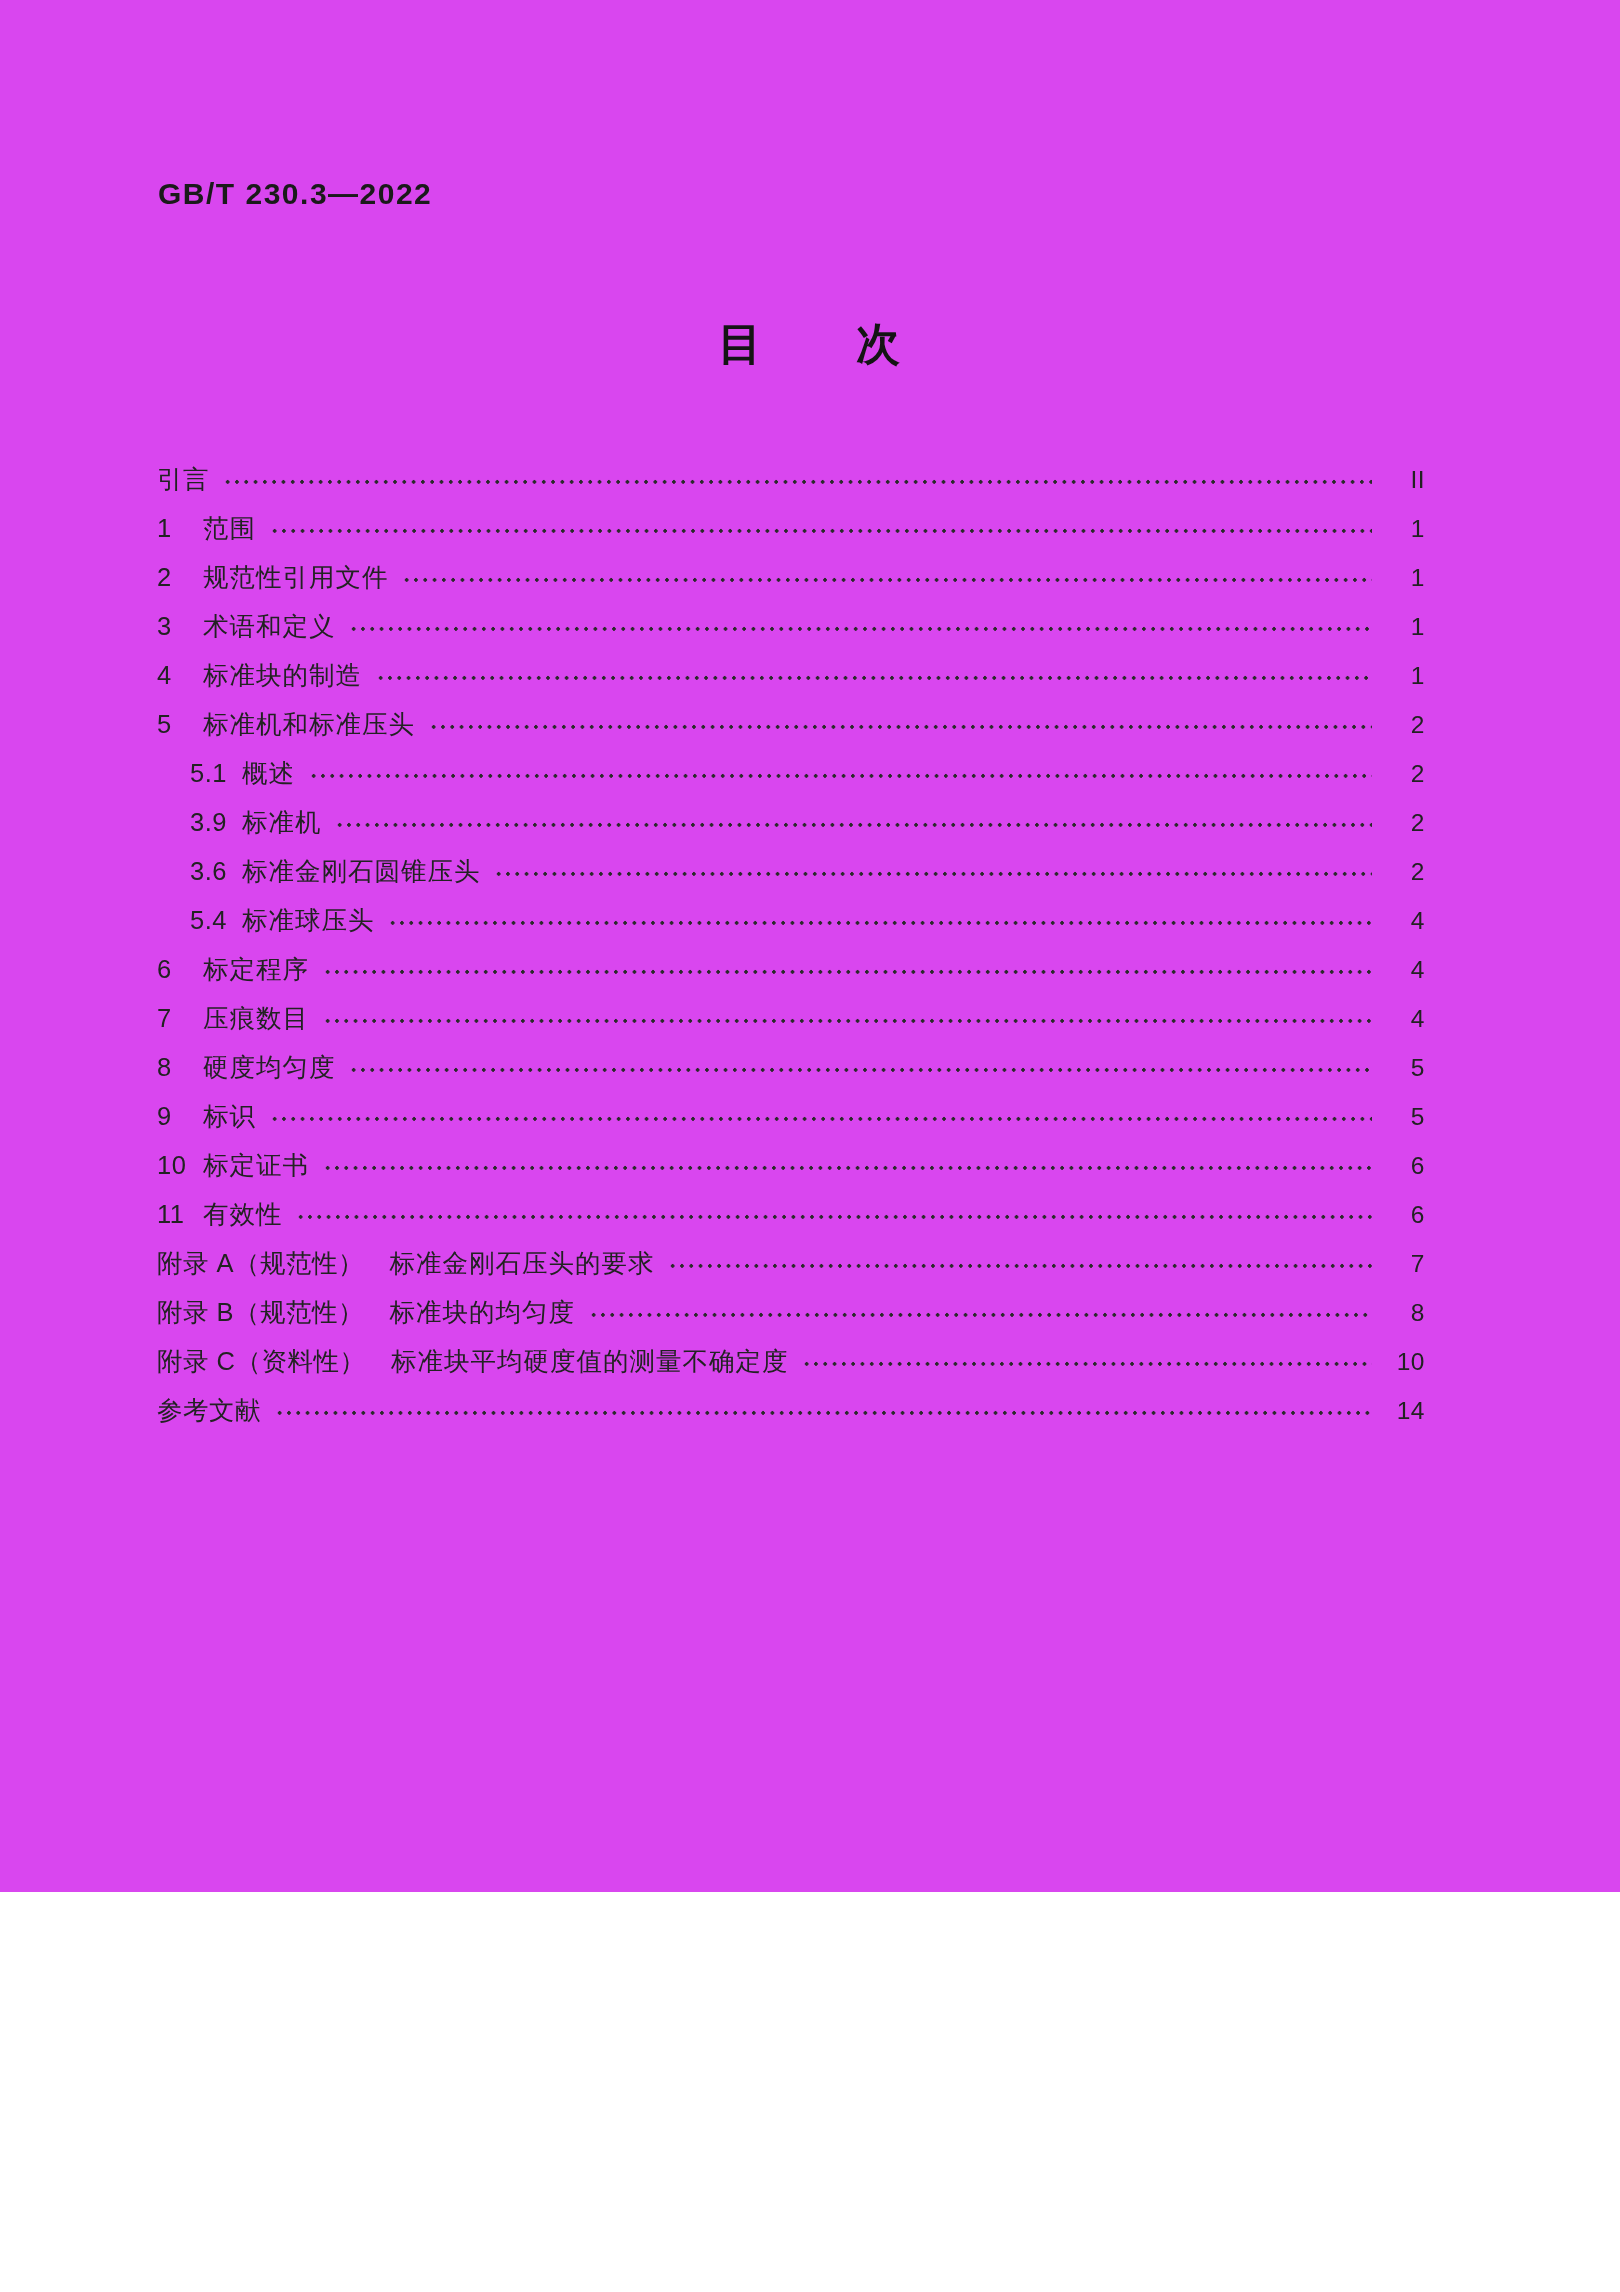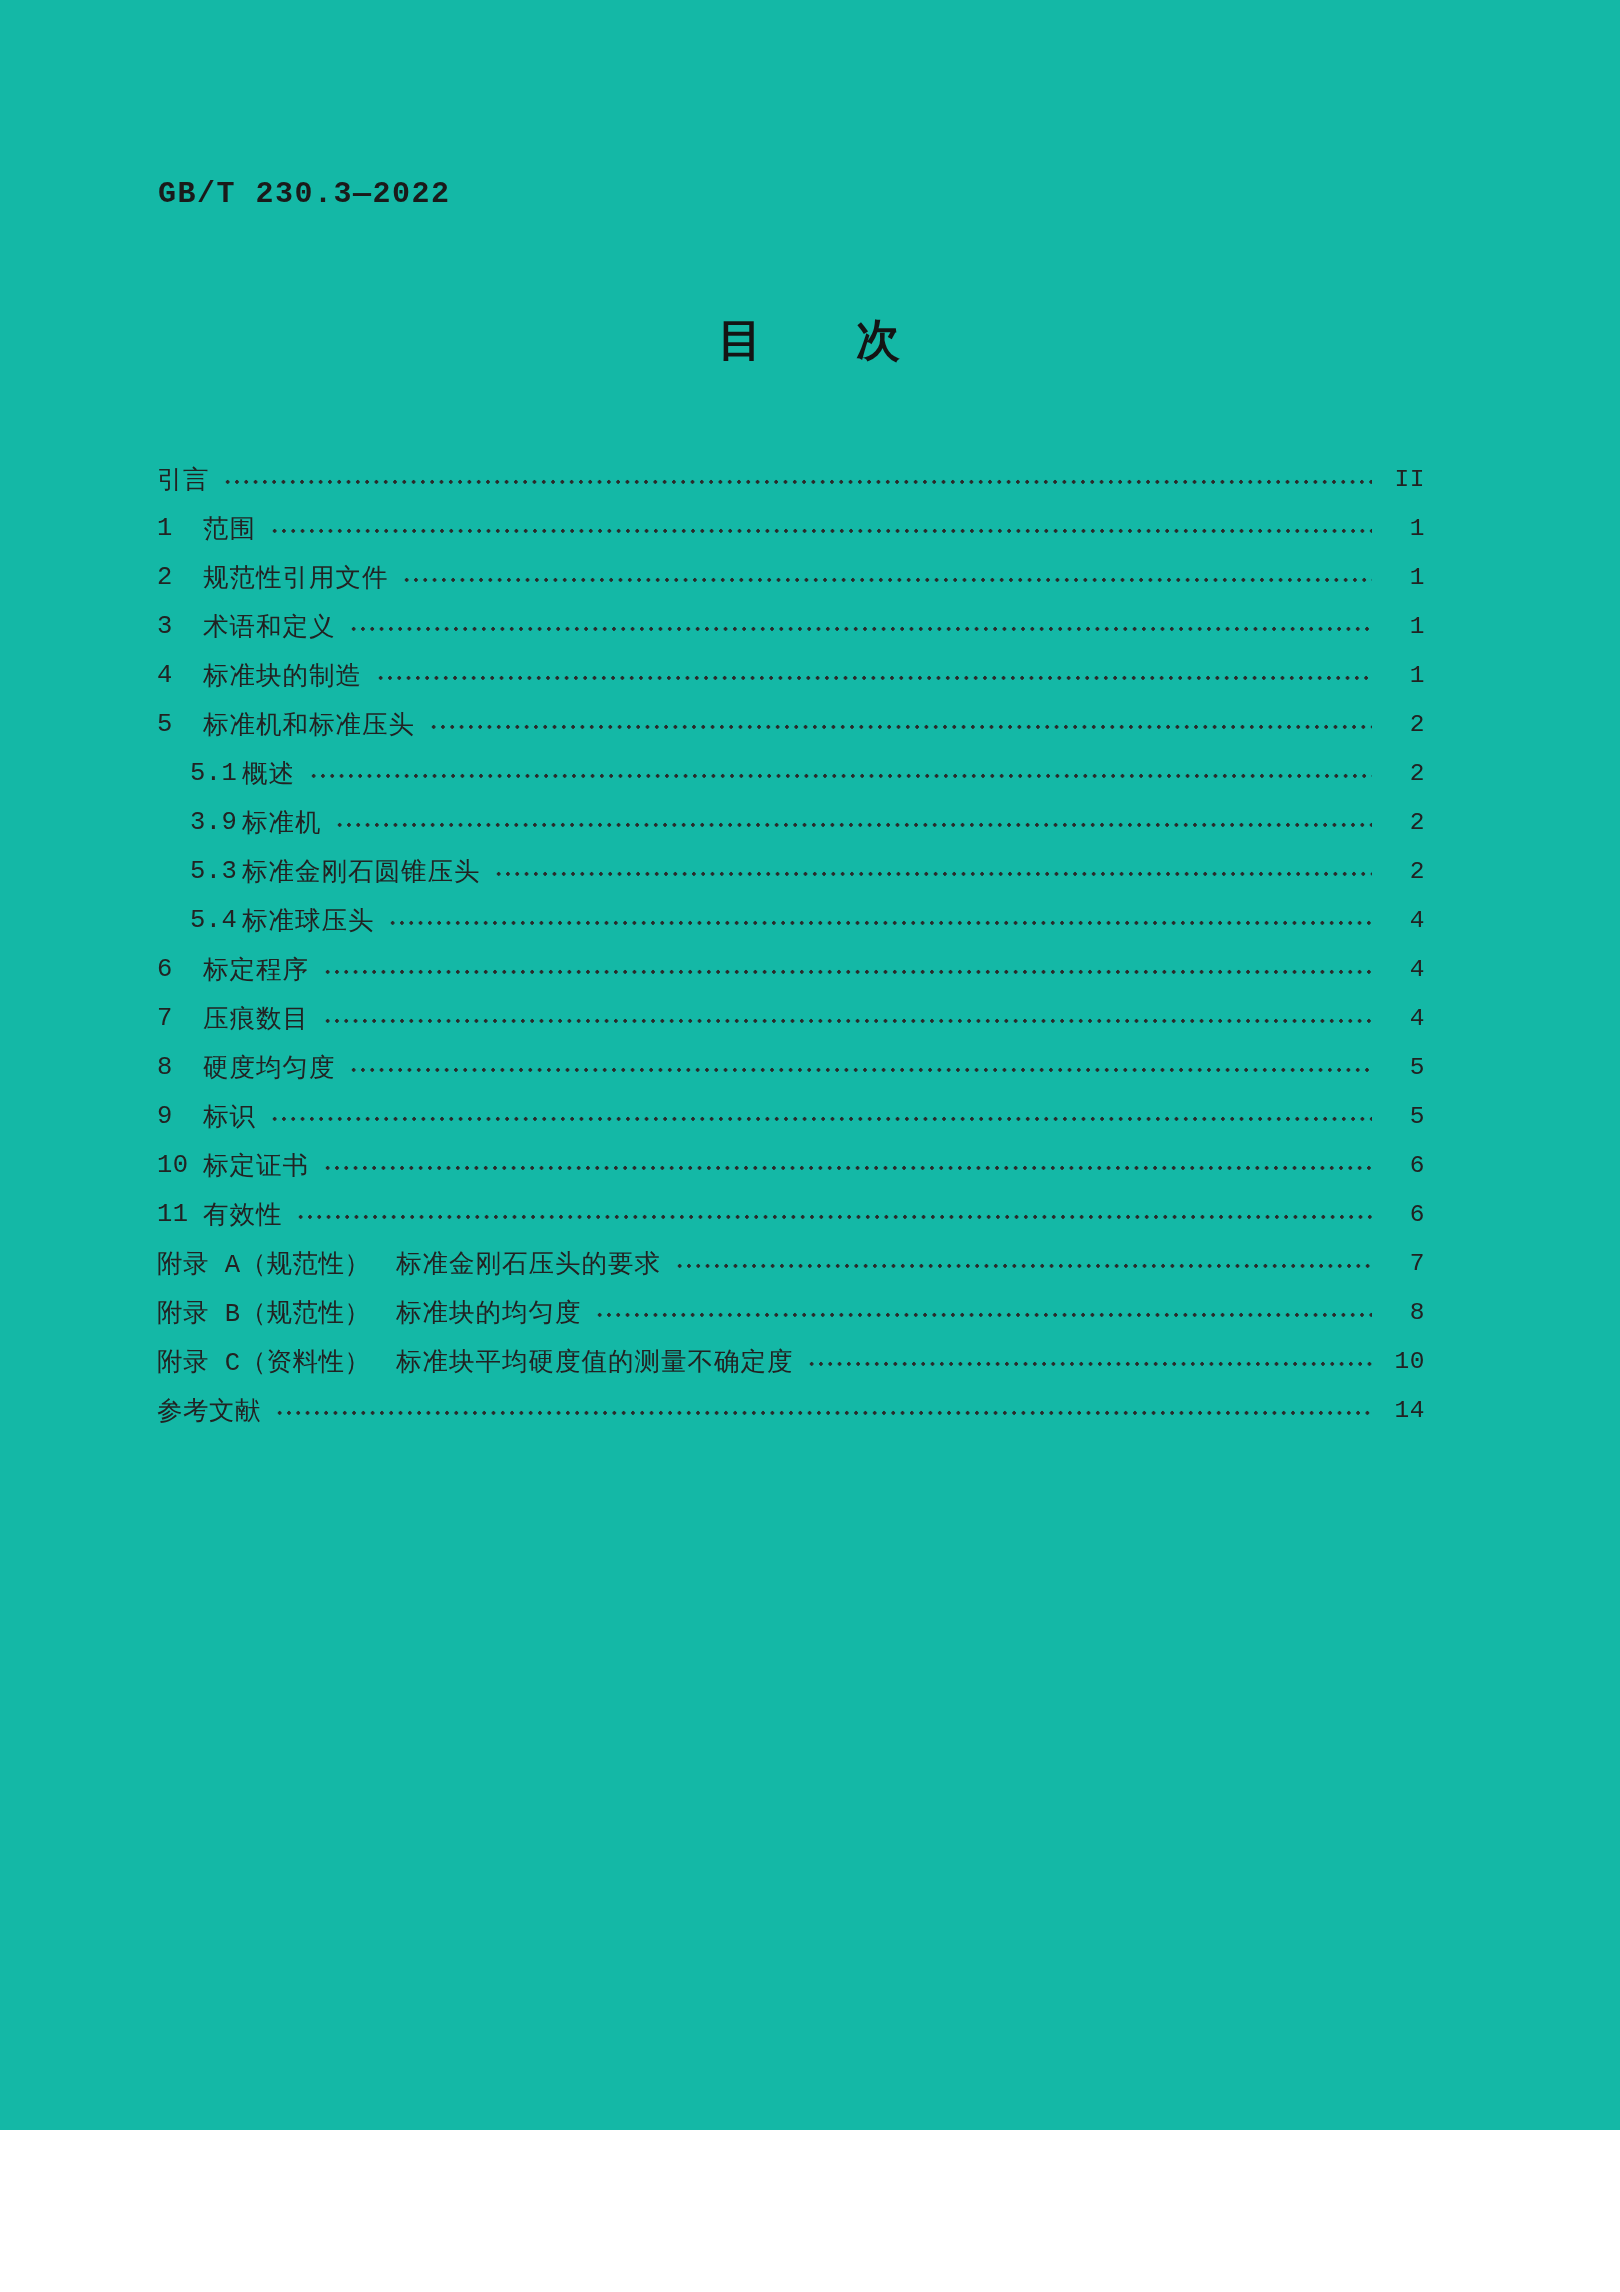--- a/index.html
+++ b/index.html
@@ -3,24 +3,24 @@
 <meta charset="utf-8">
 <style>
   html, body {
     margin: 0;
     padding: 0;
     background: #ffffff;
   }
   .paper {
     position: relative;
     width: 1620px;
-    height: 2130px;
-    background: #14b8a6;
+    height: 1892px;
+    background: #d946ef;
     color: #1f1f1f;
-    font-family: Liberation Mono, monospace;
+    font-family: Liberation Sans, sans-serif;
     overflow: hidden;
   }
   .doc-code {
     position: absolute;
     left: 158px;
     top: 177px;
     font-size: 30px;
     font-weight: bold;
     letter-spacing: 1.5px;
     color: #1a1a1a;
@@ -138,21 +138,21 @@
         <span class="leader"></span>
         <span class="toc-page">2</span>
       </div>
       <div class="toc-row sub">
         <span class="toc-label">3.9</span>
         <span class="toc-title">标准机</span>
         <span class="leader"></span>
         <span class="toc-page">2</span>
       </div>
       <div class="toc-row sub">
-        <span class="toc-label">5.3</span>
+        <span class="toc-label">3.6</span>
         <span class="toc-title">标准金刚石圆锥压头</span>
         <span class="leader"></span>
         <span class="toc-page">2</span>
       </div>
       <div class="toc-row sub">
         <span class="toc-label">5.4</span>
         <span class="toc-title">标准球压头</span>
         <span class="leader"></span>
         <span class="toc-page">4</span>
       </div>

